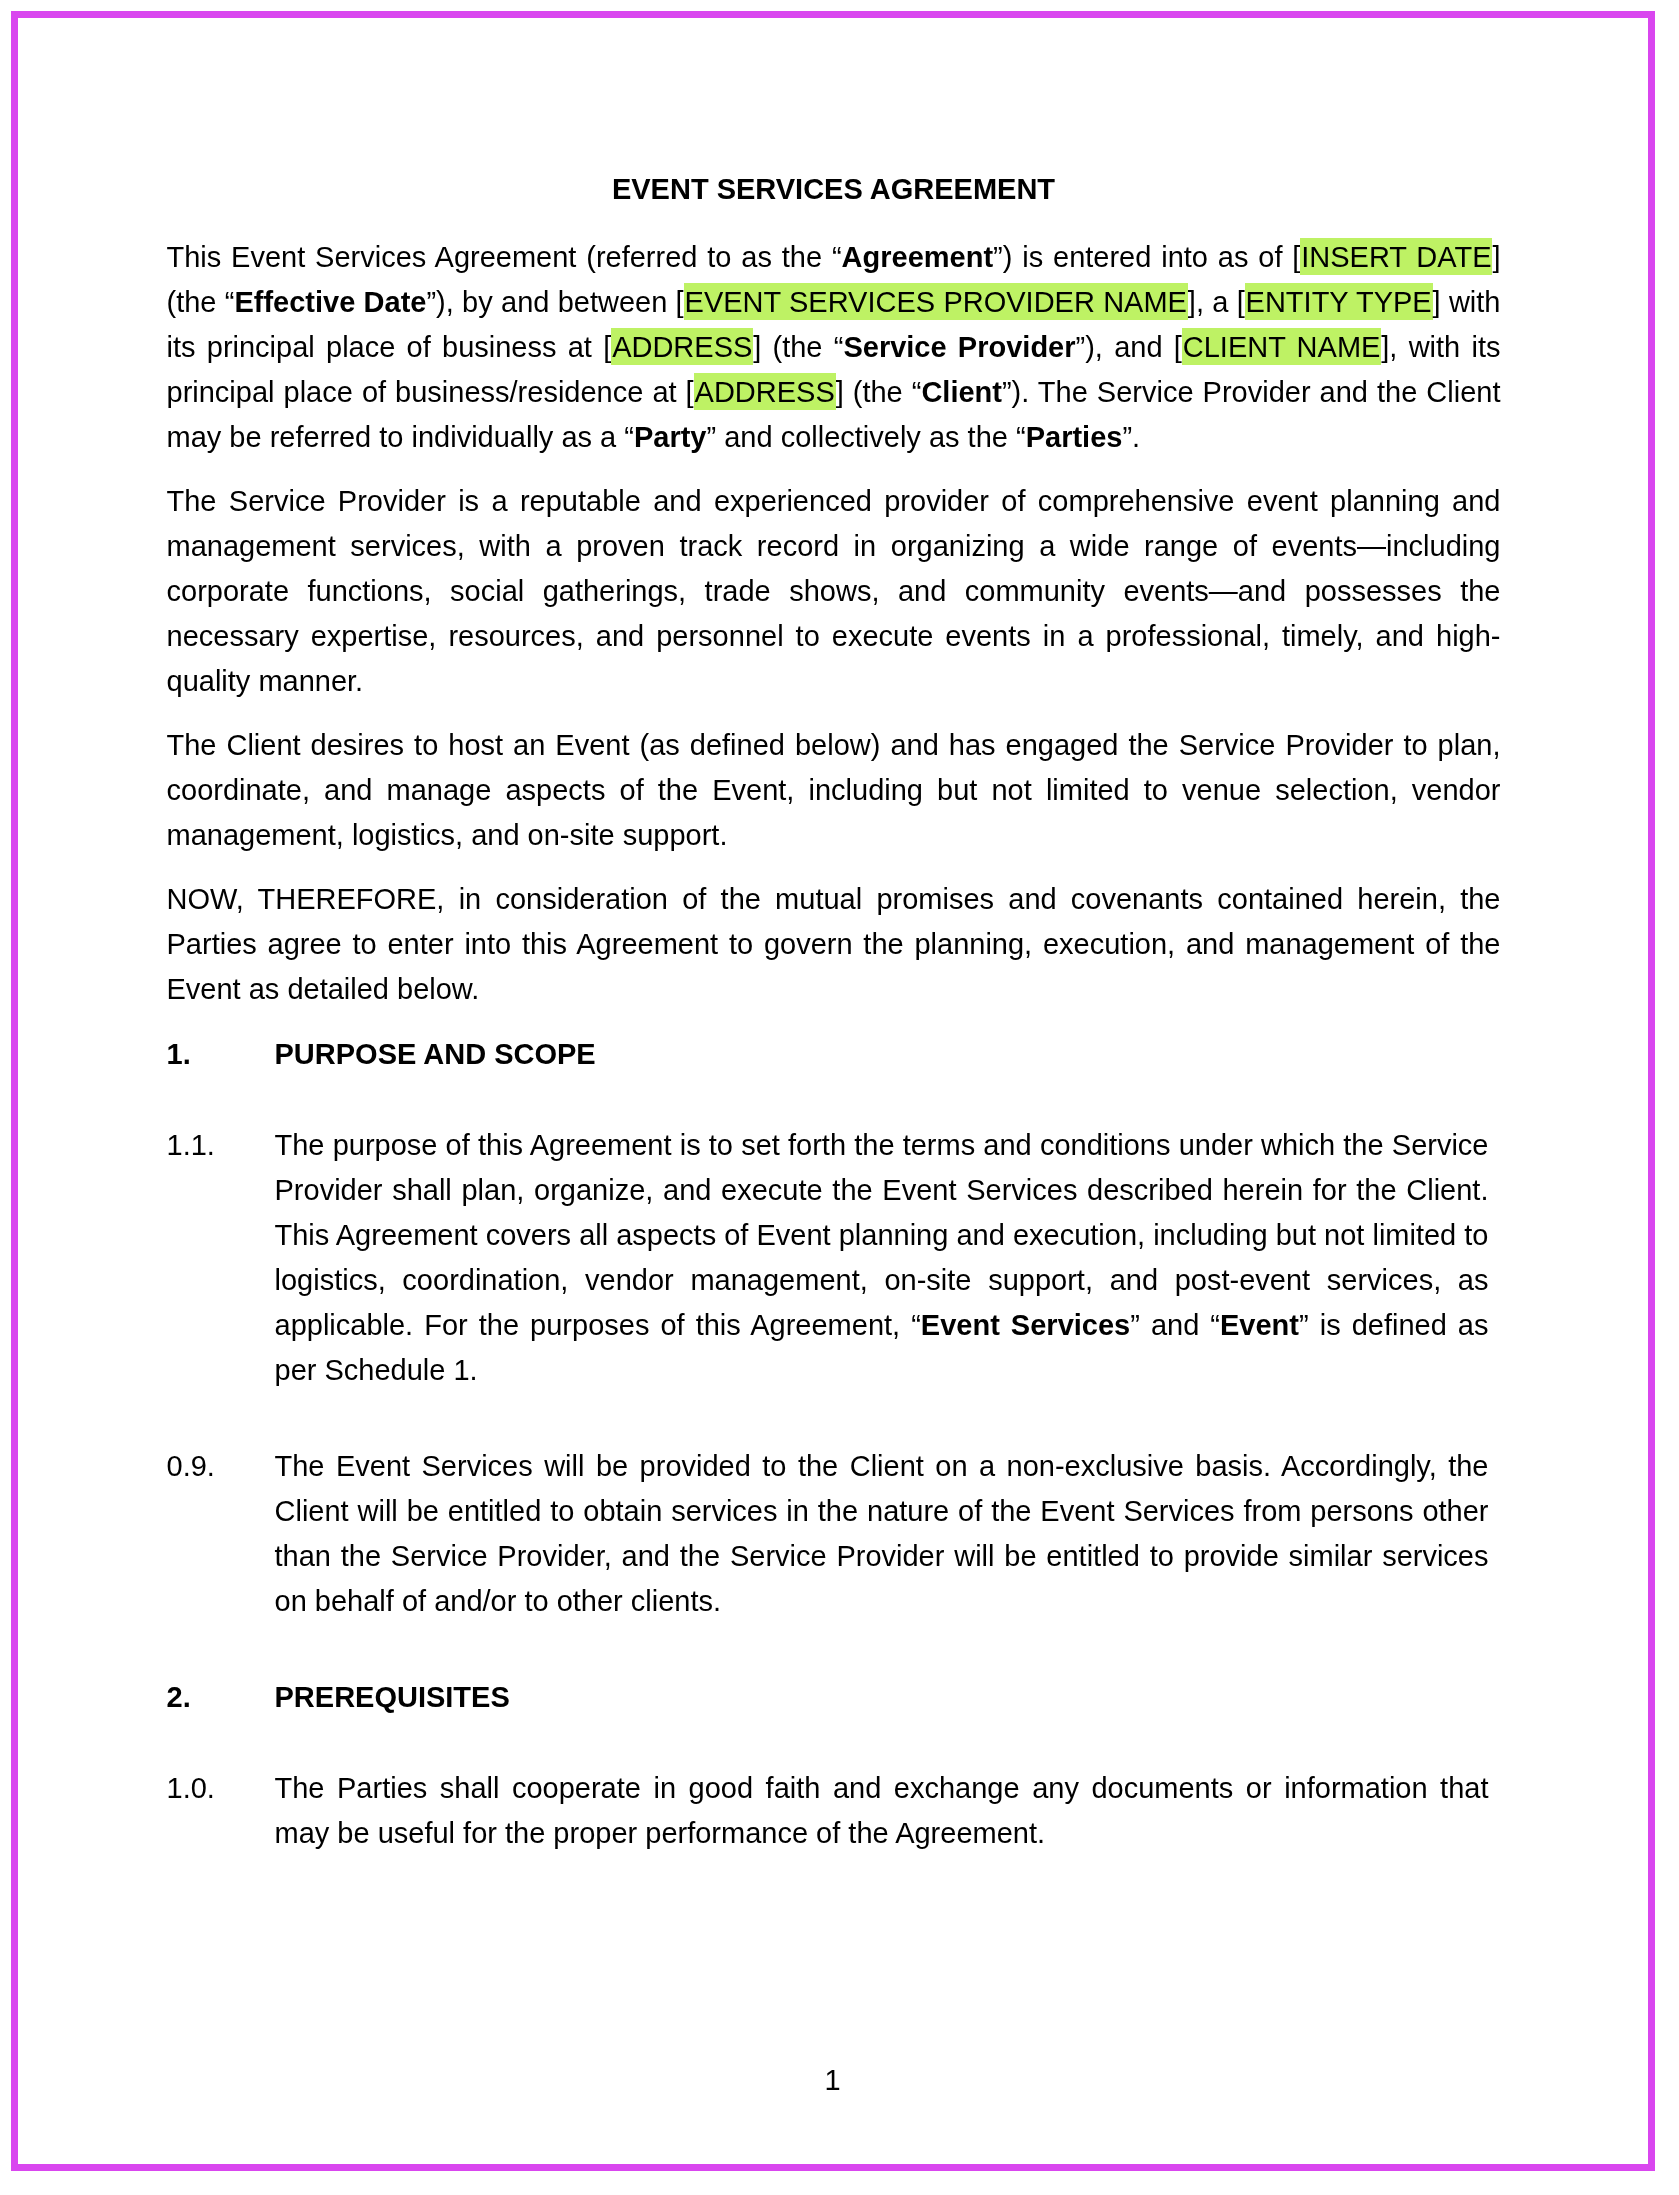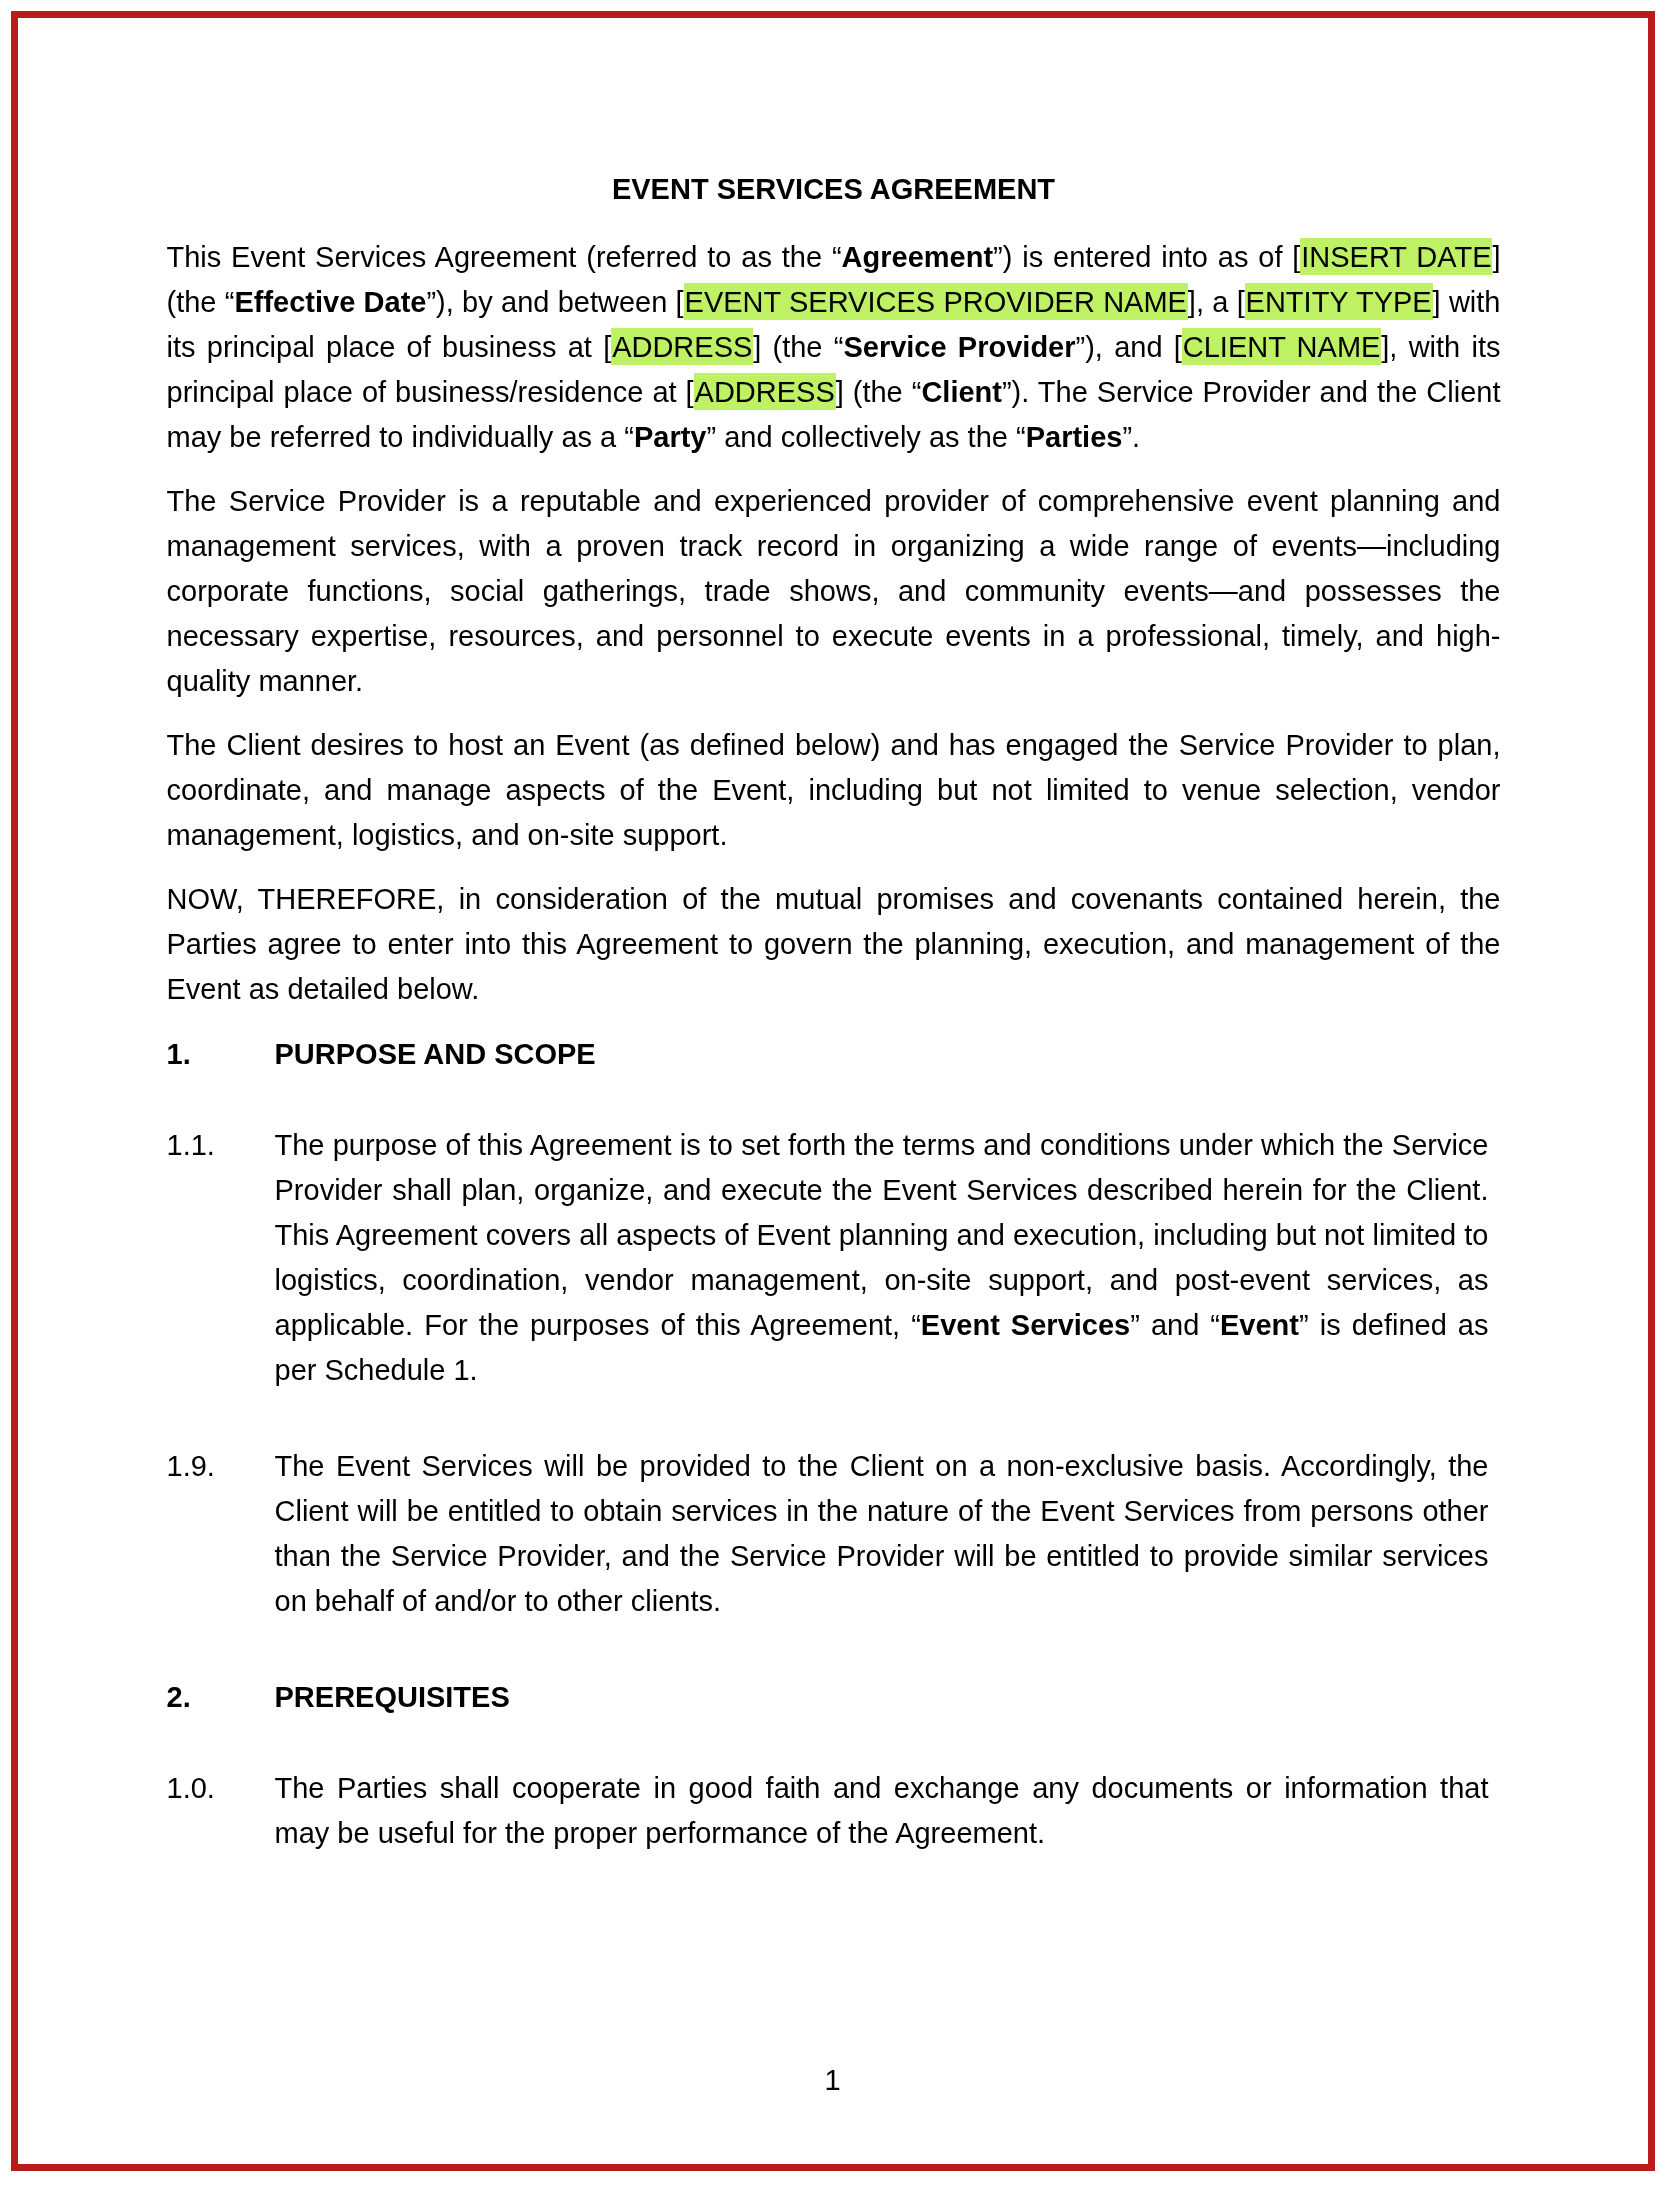--- a/index.html
+++ b/index.html
@@ -13,21 +13,21 @@
     position: relative;
     font-family: "Liberation Sans", sans-serif;
     color: #000000;
   }
   .page-frame {
     position: absolute;
     left: 10.5px;
     top: 10.5px;
     width: 1644px;
     height: 2160px;
-    border: 7px solid #b91c1c;
+    border: 7px solid #d946ef;
     box-sizing: border-box;
     background: #ffffff;
   }
   .doc-content {
     position: absolute;
     left: 149px;
     right: 147px;
     top: 149px;
     font-size: 29px;
     line-height: 45px;
@@ -84,21 +84,21 @@
       <div class="para"><span>NOW, THEREFORE, in consideration of the mutual promises and covenants contained herein, the Parties agree to enter into this Agreement to govern the planning, execution, and management of the Event as detailed below.</span></div>
       <div class="row heading">
         <div class="num">1.</div>
         <div class="rbody"><span class="b">PURPOSE AND SCOPE</span></div>
       </div>
       <div class="row clause">
         <div class="num">1.1.</div>
         <div class="rbody"><span>The purpose of this Agreement is to set forth the terms and conditions under which the Service Provider shall plan, organize, and execute the Event Services described herein for the Client. This Agreement covers all aspects of Event planning and execution, including but not limited to logistics, coordination, vendor management, on-site support, and post-event services, as applicable. For the purposes of this Agreement, “</span><span class="b">Event Services</span><span>” and “</span><span class="b">Event</span><span>” is defined as per Schedule 1.</span></div>
       </div>
       <div class="row clause">
-        <div class="num">1.9.</div>
+        <div class="num">0.9.</div>
         <div class="rbody"><span>The Event Services will be provided to the Client on a non-exclusive basis. Accordingly, the Client will be entitled to obtain services in the nature of the Event Services from persons other than the Service Provider, and the Service Provider will be entitled to provide similar services on behalf of and/or to other clients.</span></div>
       </div>
       <div class="row heading">
         <div class="num">2.</div>
         <div class="rbody"><span class="b">PREREQUISITES</span></div>
       </div>
       <div class="row clause">
         <div class="num">1.0.</div>
         <div class="rbody"><span>The Parties shall cooperate in good faith and exchange any documents or information that may be useful for the proper performance of the Agreement.</span></div>
       </div>

